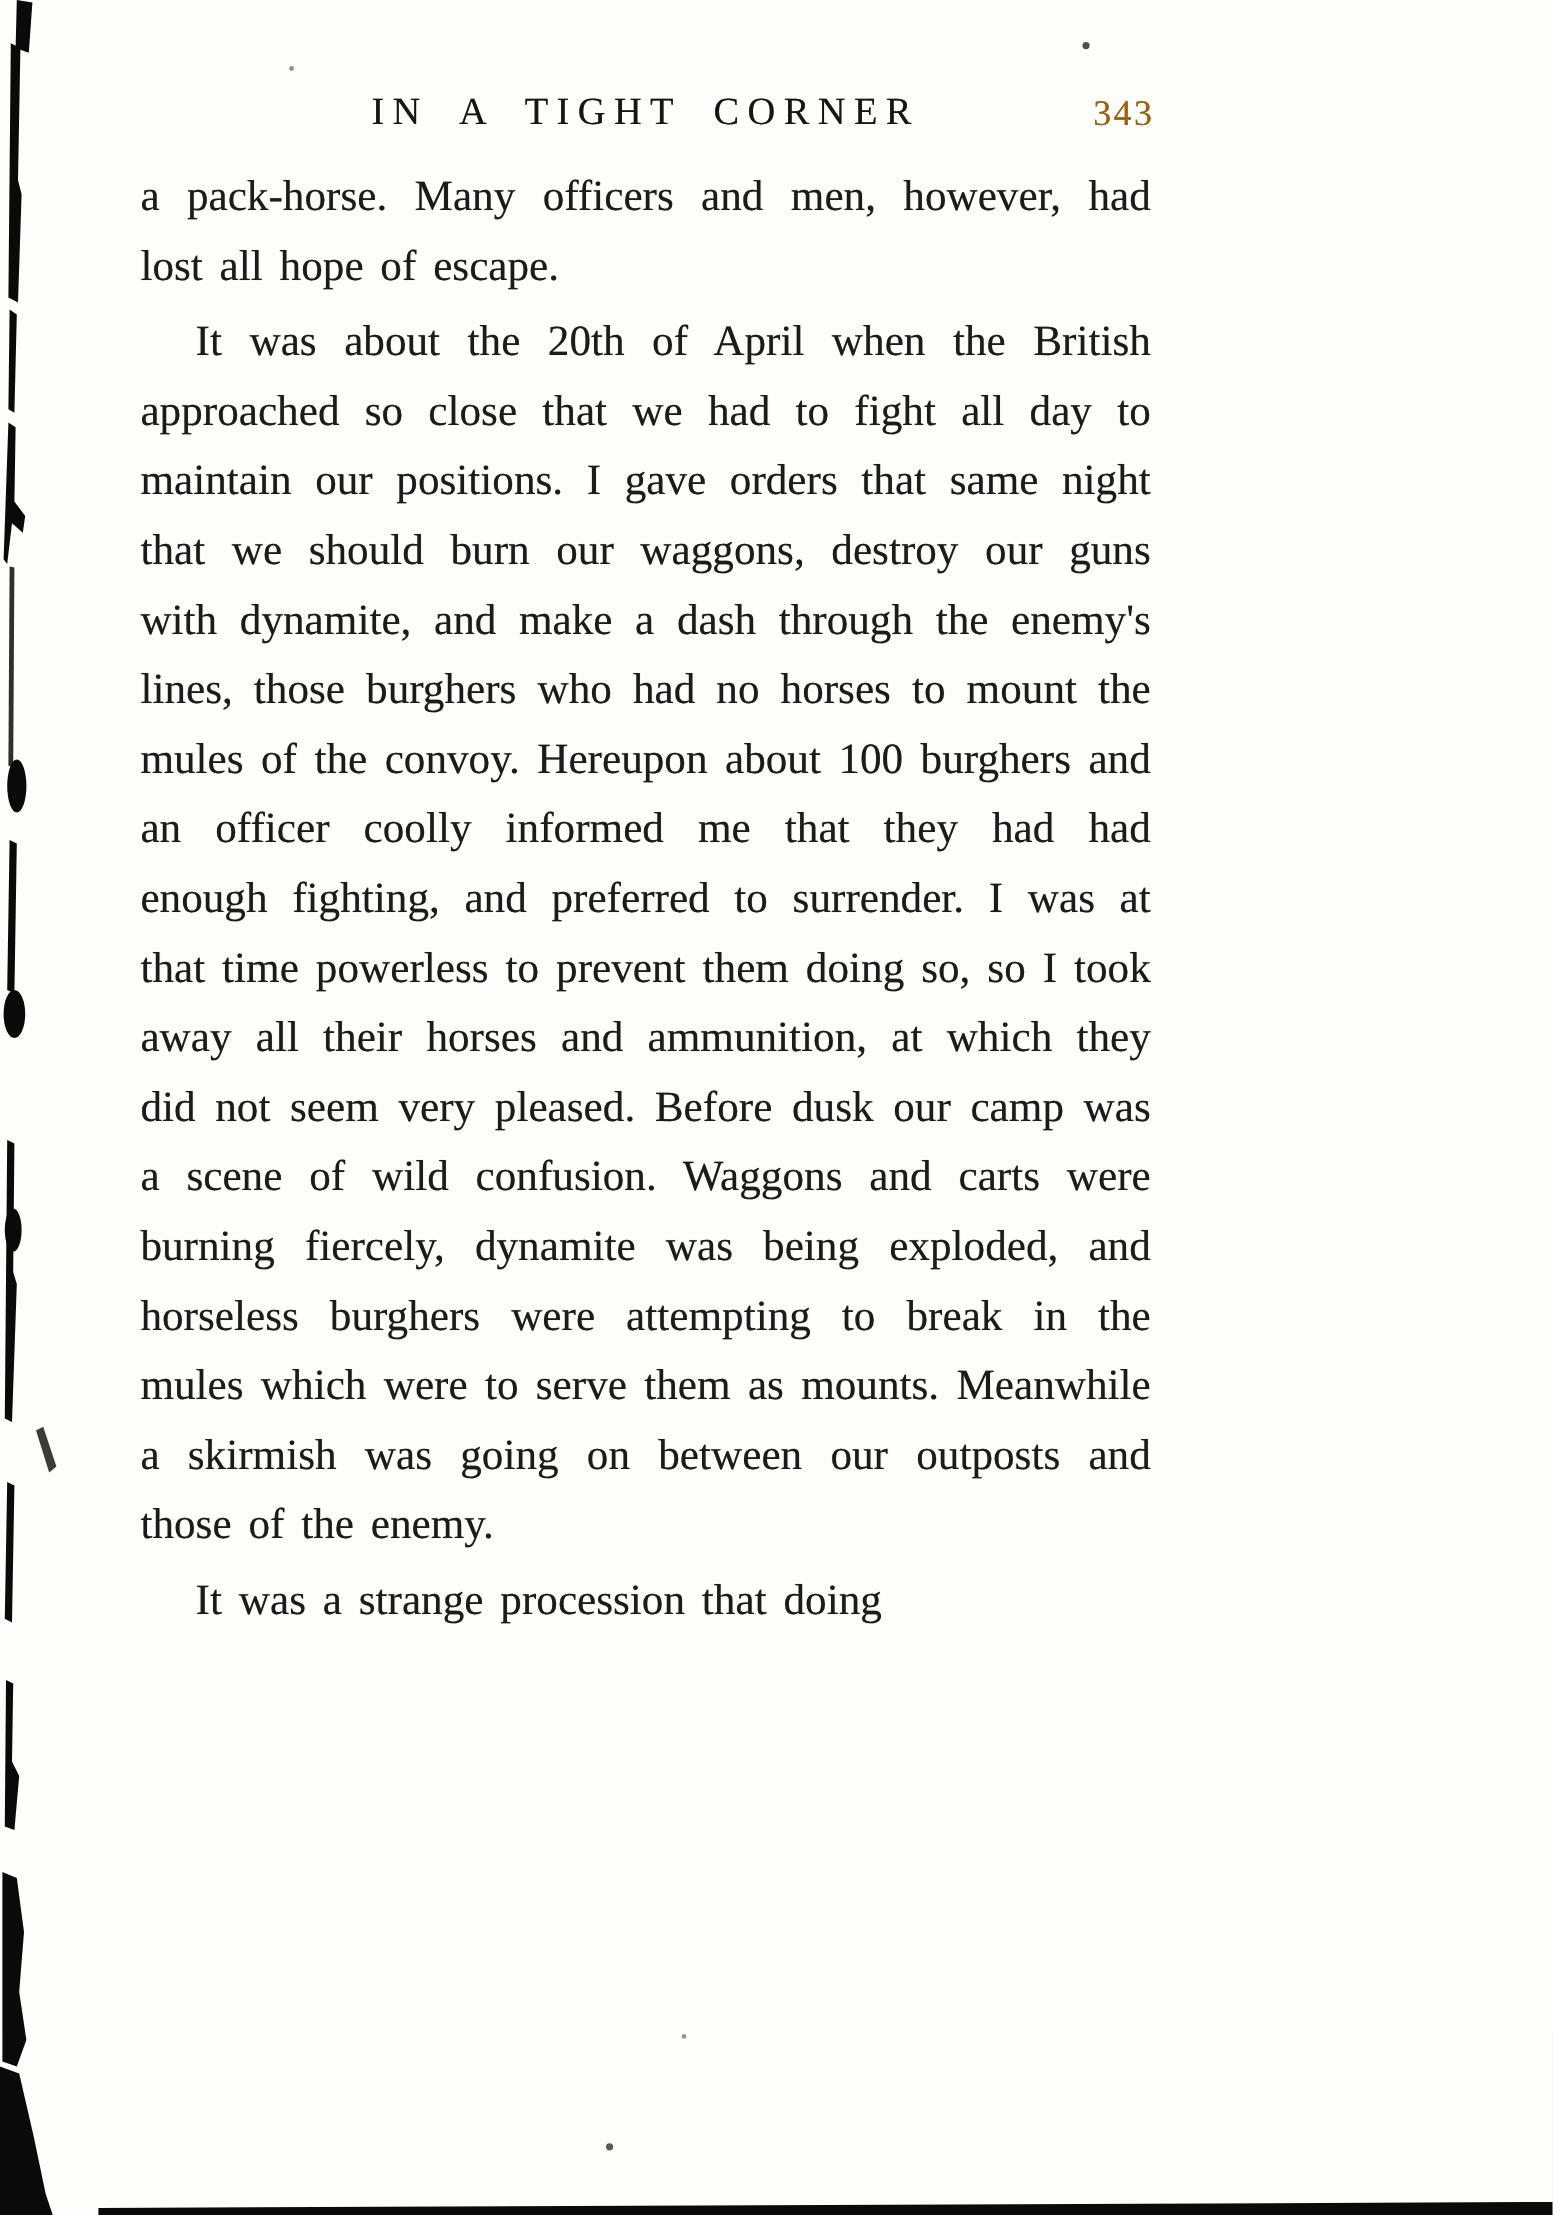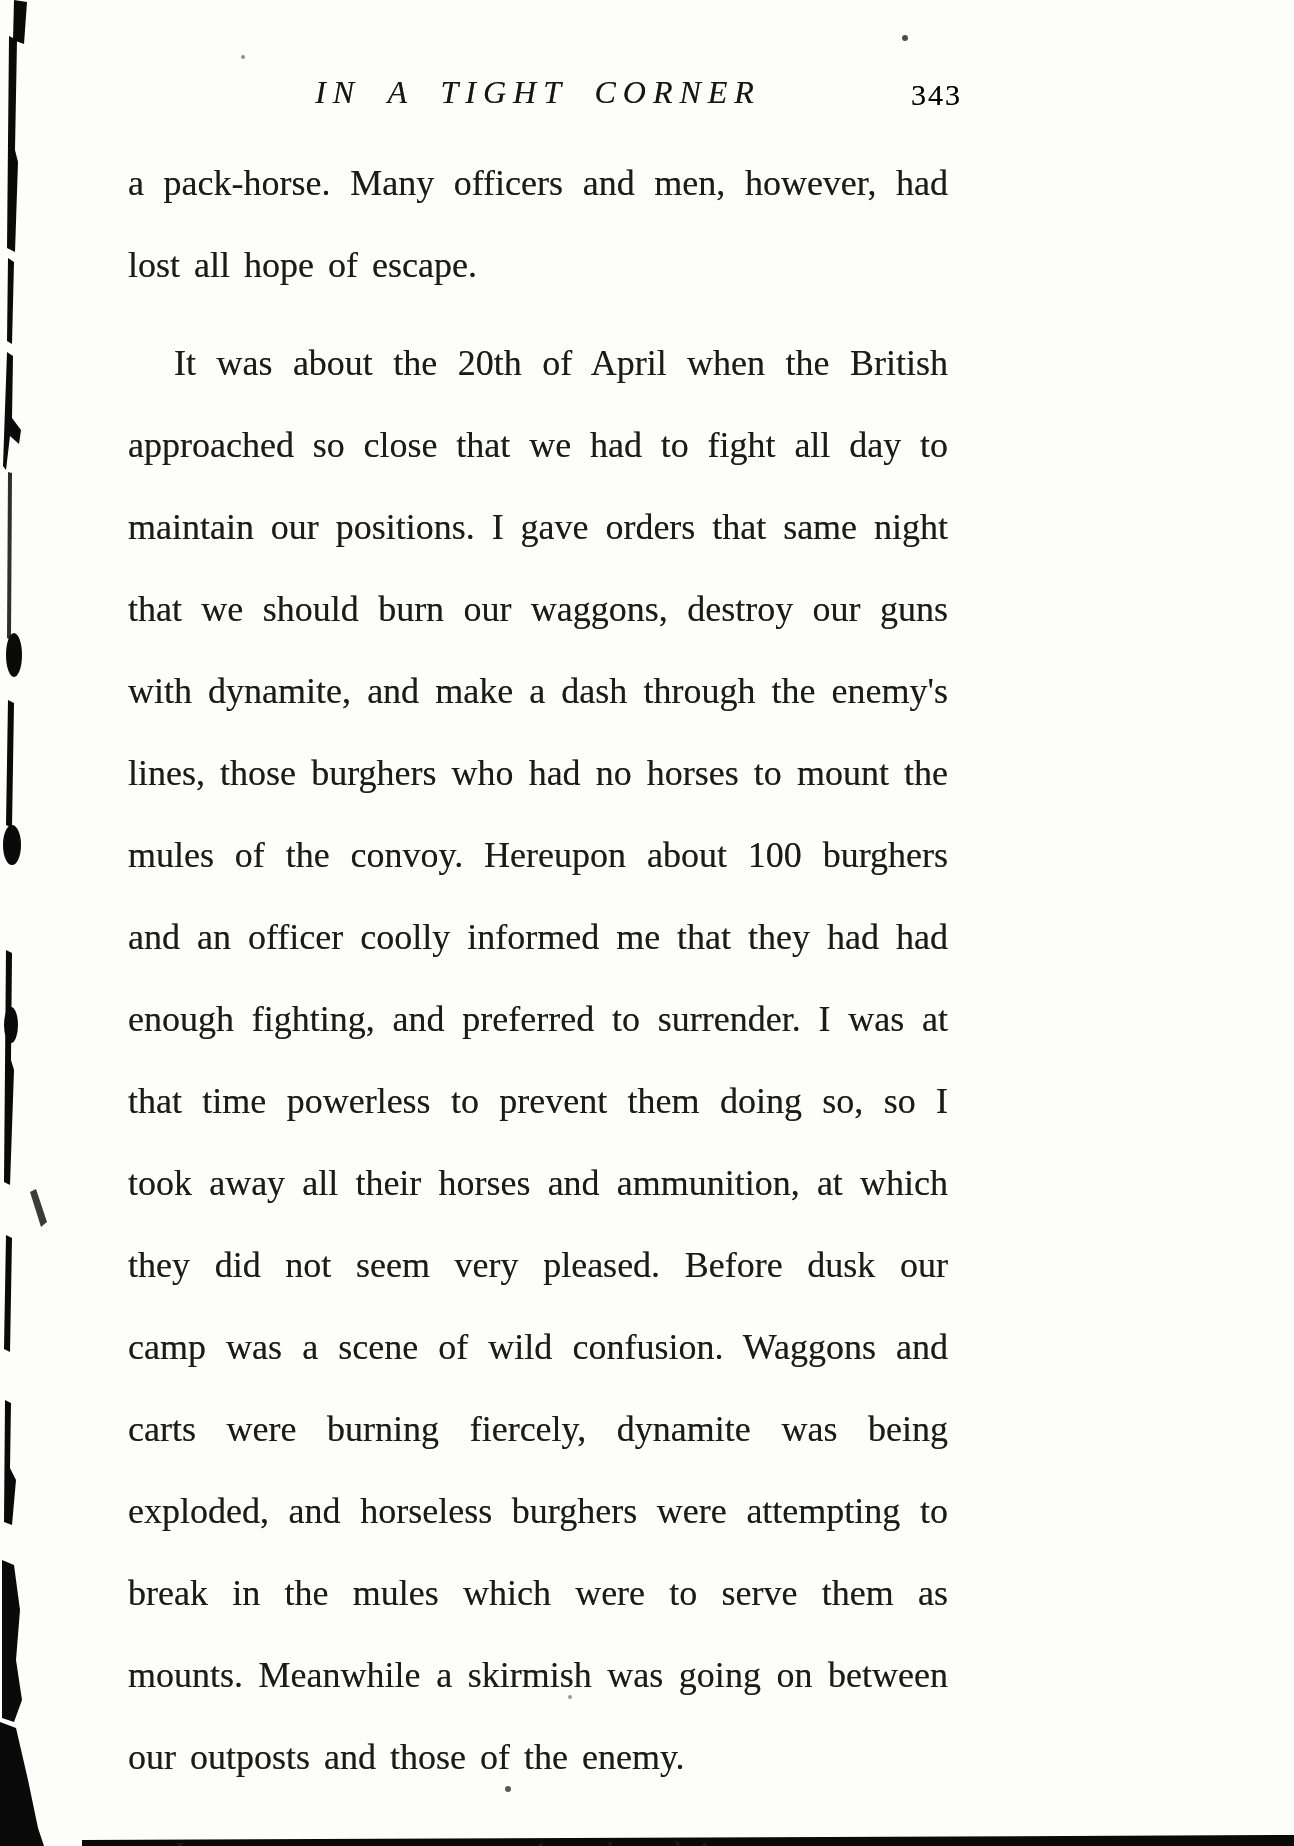--- a/index.html
+++ b/index.html
@@ -36,35 +36,34 @@
     margin-bottom: 8px;
   }
   .title {
     display: block;
     text-align: center;
     font-size: 32px;
     letter-spacing: 7px;
     word-spacing: 12px;
     color: #161616;
     text-shadow: 0 0 0.5px rgba(0,0,0,0.55);
-    font-style: italic;
   }
   .pagenum {
     position: absolute;
     right: 2px;
     top: 4px;
     font-size: 30px;
     letter-spacing: 2px;
-    color: #000000;
+    color: #a16207;
     text-shadow: 0 0 0.5px rgba(0,0,0,0.5);
   }
   .para {
-    margin: 16px;
+    margin: 5px;
     font-size: 36px;
-    line-height: 82px;
+    line-height: 58px;
     text-align: justify;
     text-align-last: left;
     word-spacing: 5px;
     color: #1b1b1b;
     text-shadow: 0 0 0.6px rgba(10,10,10,0.55);
   }
   .para.indent {
     text-indent: 46px;
   }
 </style>

